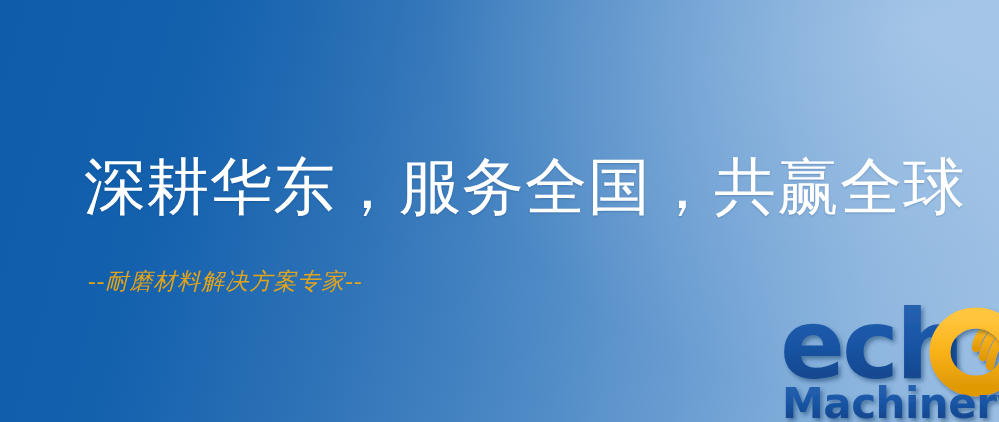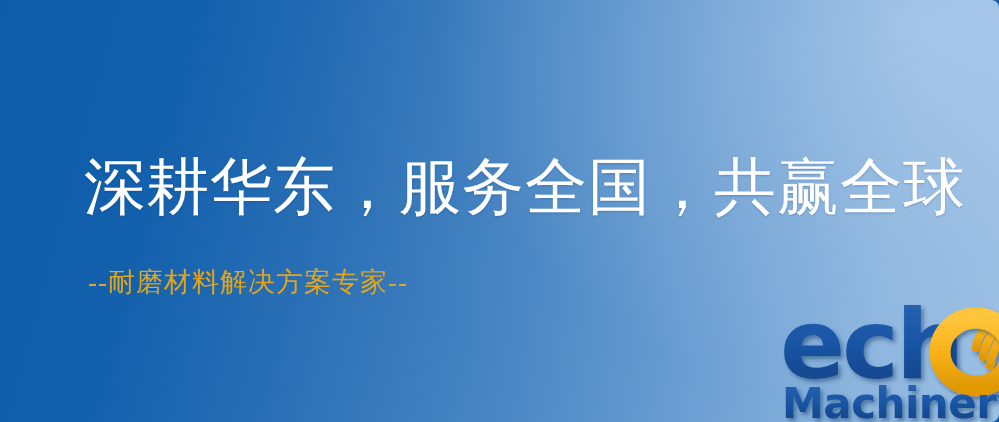--- a/index.html
+++ b/index.html
@@ -20,21 +20,20 @@
     background:
       linear-gradient(105deg,
         #0f5cab 0%,
         #1360ad 18%,
         #2c71b6 36%,
         #4a87c4 55%,
         #6b9ed2 72%,
         #89b3dd 86%,
         #9cc0e4 100%);
     font-family: "Liberation Sans", sans-serif;
-    border-radius: 8px;
   }
 
   
   #banner::after {
     content: "";
     position: absolute;
     inset: 0;
     background: radial-gradient(ellipse 780px 620px at 92% 6%,
                 rgba(190,215,240,0.55) 0%,
                 rgba(170,200,232,0.28) 38%,
@@ -55,26 +54,27 @@
     white-space: nowrap;
     z-index: 3;
     text-shadow: 0 1px 2px rgba(10,50,100,0.25);
   }
 
   #subtitle {
     position: absolute;
     left: 88px;
     top: 266px;
     font-family: "Liberation Serif", "DejaVu Serif", serif;
-    font-size: 27px;
+    font-size: 23px;
     line-height: 32px;
     letter-spacing: 1px;
     color: #e2a41a;
     white-space: nowrap;
     z-index: 3;
+    font-style: italic;
   }
 
   
   #logo {
     position: absolute;
     left: 780px;
     top: 296px;
     width: 257px;
     height: 126px;
     z-index: 4;

